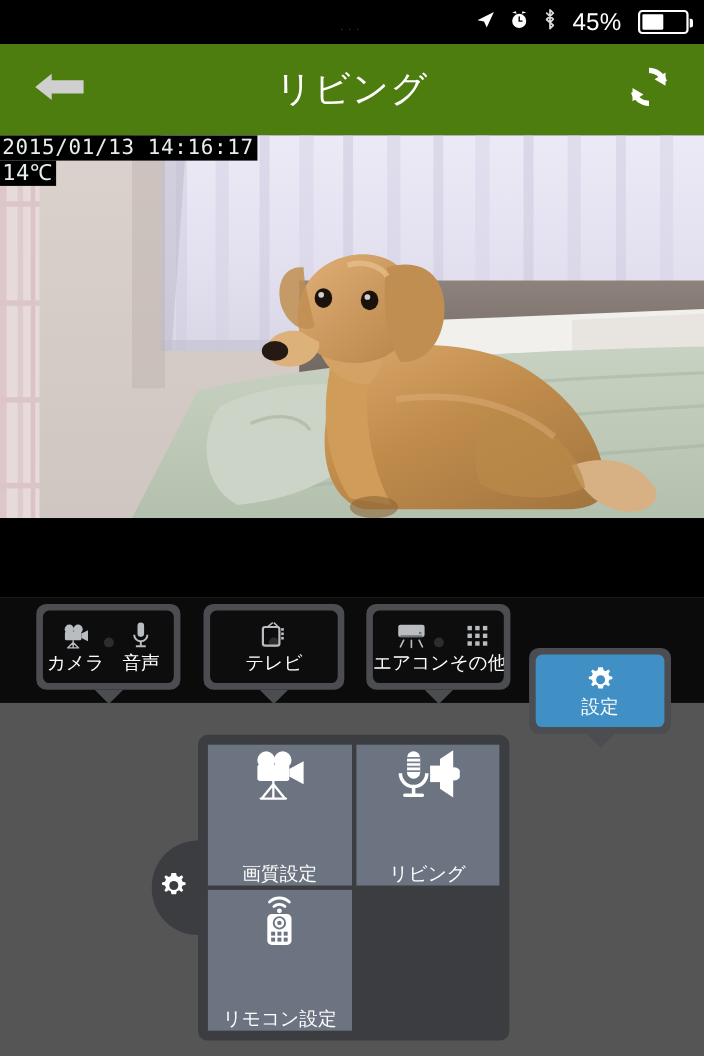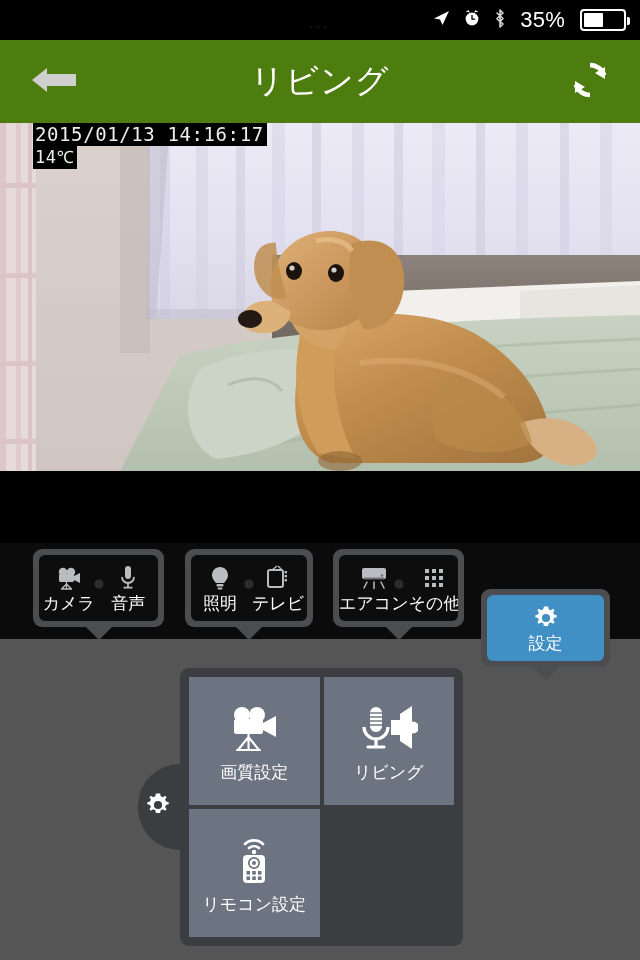--- a/index.html
+++ b/index.html
@@ -129,22 +129,22 @@
   .osd-line {
     display: inline-block;
     background: #000;
     color: #e8efe8;
     font-size: 19px;
     line-height: 21px;
     padding: 1px 3px 1px 2px;
     letter-spacing: 0.6px;
     white-space: nowrap;
   }
-  .osd-row { display: block; padding-left: 33px; }
-  .osd-temp { font-size: 17px; }
+  .osd-row { display: block; }
+  .osd-temp { font-size: 20px; }
 
   
   .letterbox {
     position: absolute;
     left: 0; top: 471px;
     width: 640px; height: 72px;
     background: #000;
   }
 
   
@@ -249,21 +249,21 @@
     display: grid;
     grid-template-columns: 1fr 1fr;
     grid-template-rows: 1fr 1fr;
     gap: 4px;
   }
   .tile {
     background: #6d7481;
     display: flex;
     flex-direction: column;
     align-items: center;
-    justify-content: center;
+    justify-content: space-between;
     gap: 8px;
     cursor: pointer;
   }
   .tile .tile-icon {
     height: 54px;
     display: flex;
     align-items: center;
     justify-content: center;
   }
   .tile .tile-label {
@@ -293,21 +293,21 @@
           <path d="M3.6 3.4 L7 2.2 L7.6 4.4 Z" fill="#fff"></path>
           <path d="M16.4 3.4 L13 2.2 L12.4 4.4 Z" fill="#fff"></path>
           <path d="M10 7.4 v3.8 h2.6" stroke="#000" stroke-width="1.3" fill="none" stroke-linecap="round"></path>
         </svg>
       </span>
       <span class="sb-icon">
         <svg width="14" height="21" viewBox="0 0 14 21">
           <path d="M4 5 L10 10.5 L7 13.5 L7 2 L10 5 L4 10.5 M7 10.5 L7 19 L10 16 L4 11" stroke="#d8d8d8" stroke-width="1.6" fill="none" stroke-linejoin="round" stroke-linecap="round"></path>
         </svg>
       </span>
-      <span class="sb-battpct">35%</span>
+      <span class="sb-battpct">45%</span>
       <span class="batt-shell">
         <span class="batt-fill" id="batt-fill" style="width: 18.9px;"></span>
       </span>
     </div>
   </div>
 
   <div class="navbar">
     <div class="nav-back">
       <span>
         <svg width="48" height="34" viewBox="0 0 48 34">
@@ -482,30 +482,20 @@
           </span>
           <span class="ti-label">音声</span>
         </div>
       </div>
     </div>
 
     <div class="tabgroup" style="left:185px;width:128px;">
       <div class="notch"></div>
       <div class="tabinner">
         <span class="tab-dot"></span>
-        <div class="tabcell">
-          <span class="ti-icon">
-            <svg width="20" height="26" viewBox="0 0 20 26">
-              <path d="M10 2 C15 2 18 6 18 10.5 C18 14 15.5 16 14 18 L6 18 C4.5 16 2 14 2 10.5 C2 6 5 2 10 2 Z" fill="#b9bcc1"></path>
-              <rect x="6.5" y="19" width="7" height="2.4" rx="1" fill="#b9bcc1"></rect>
-              <rect x="7.5" y="22.4" width="5" height="2.2" rx="1" fill="#b9bcc1"></rect>
-            </svg>
-          </span>
-          <span class="ti-label">照明</span>
-        </div>
         <div class="tabcell">
           <span class="ti-icon">
             <svg width="24" height="26" viewBox="0 0 24 26">
               <path d="M6 5 L11 1 M16 5 L12 1" stroke="#b9bcc1" stroke-width="1.4" fill="none"></path>
               <rect x="2" y="5" width="15" height="17" rx="2" fill="none" stroke="#b9bcc1" stroke-width="2"></rect>
               <rect x="18.6" y="6" width="2.4" height="2.4" fill="#b9bcc1"></rect>
               <rect x="18.6" y="10" width="2.4" height="2.4" fill="#b9bcc1"></rect>
               <rect x="18.6" y="14" width="2.4" height="2.4" fill="#b9bcc1"></rect>
             </svg>
           </span>

